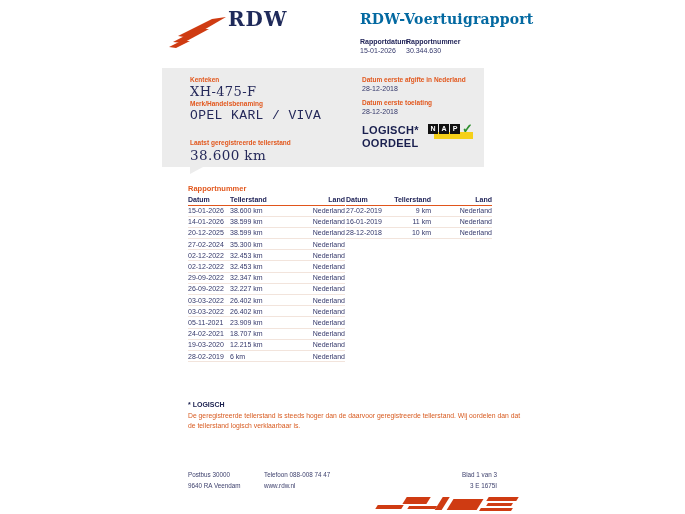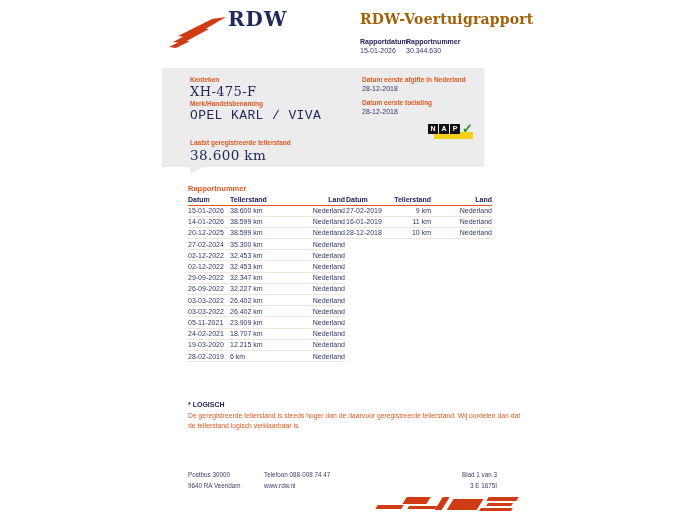--- a/index.html
+++ b/index.html
@@ -9,21 +9,21 @@
     font-family:"Liberation Sans", sans-serif; color:#2c2f5e; overflow:hidden;
   }
   
   .logo-flourish { position:absolute; left:168px; top:13px; width:58px; height:36px; }
   .rdw-wordmark {
     position:absolute; left:228px; top:7px; font-family:"DejaVu Serif", serif;
     font-size:20px; font-weight:600; color:#1f2a5a; letter-spacing:1px;
   }
   .report-title {
     position:absolute; left:360px; top:11px; font-family:"DejaVu Serif", serif;
-    font-size:14px; font-weight:bold; color:#a16207; letter-spacing:0.2px;
+    font-size:14px; font-weight:bold; color:#0369a1; letter-spacing:0.2px;
   }
   .meta-label { position:absolute; top:38px; font-size:7px; font-weight:bold; color:#23265a; }
   .meta-value { position:absolute; top:47px; font-size:7px; color:#33376a; }
   .meta-date-label  { left:360px; } .meta-date-value  { left:360px; }
   .meta-num-label   { left:406px; } .meta-num-value   { left:406px; }
   
   .vehicle-panel { position:absolute; left:162px; top:68px; width:322px; height:99px; background:#ececec;padding-left:32px; }
   .panel-notch {
     position:absolute; left:190px; top:167px; width:0; height:0;
     border-top:7px solid #ececec; border-right:13px solid transparent;
@@ -98,20 +98,24 @@
     <div class="p-label lbl-merk">Merk/Handelsbenaming</div>
     <div class="p-serif val-merk">OPEL KARL / VIVA</div>
     <div class="p-label lbl-teller">Laatst geregistreerde tellerstand</div>
     <div class="p-serif val-teller">38.600 km</div>
 
     <div class="p-label lbl-afgifte">Datum eerste afgifte in Nederland</div>
     <div class="p-serif val-afgifte">28-12-2018</div>
     <div class="p-label lbl-toelating">Datum eerste toelating</div>
     <div class="p-serif val-toelating">28-12-2018</div>
 
+    <div class="verdict">
+      <div>LOGISCH*</div>
+      <div>OORDEEL</div>
+    </div>
 
     <div class="nap">
       <div class="nap-bar"></div>
       <div class="nap-sq n">N</div>
       <div class="nap-sq a">A</div>
       <div class="nap-sq p">P</div>
       <div class="nap-check">✓</div>
     </div>
   </div>
   <div class="panel-notch"></div>

